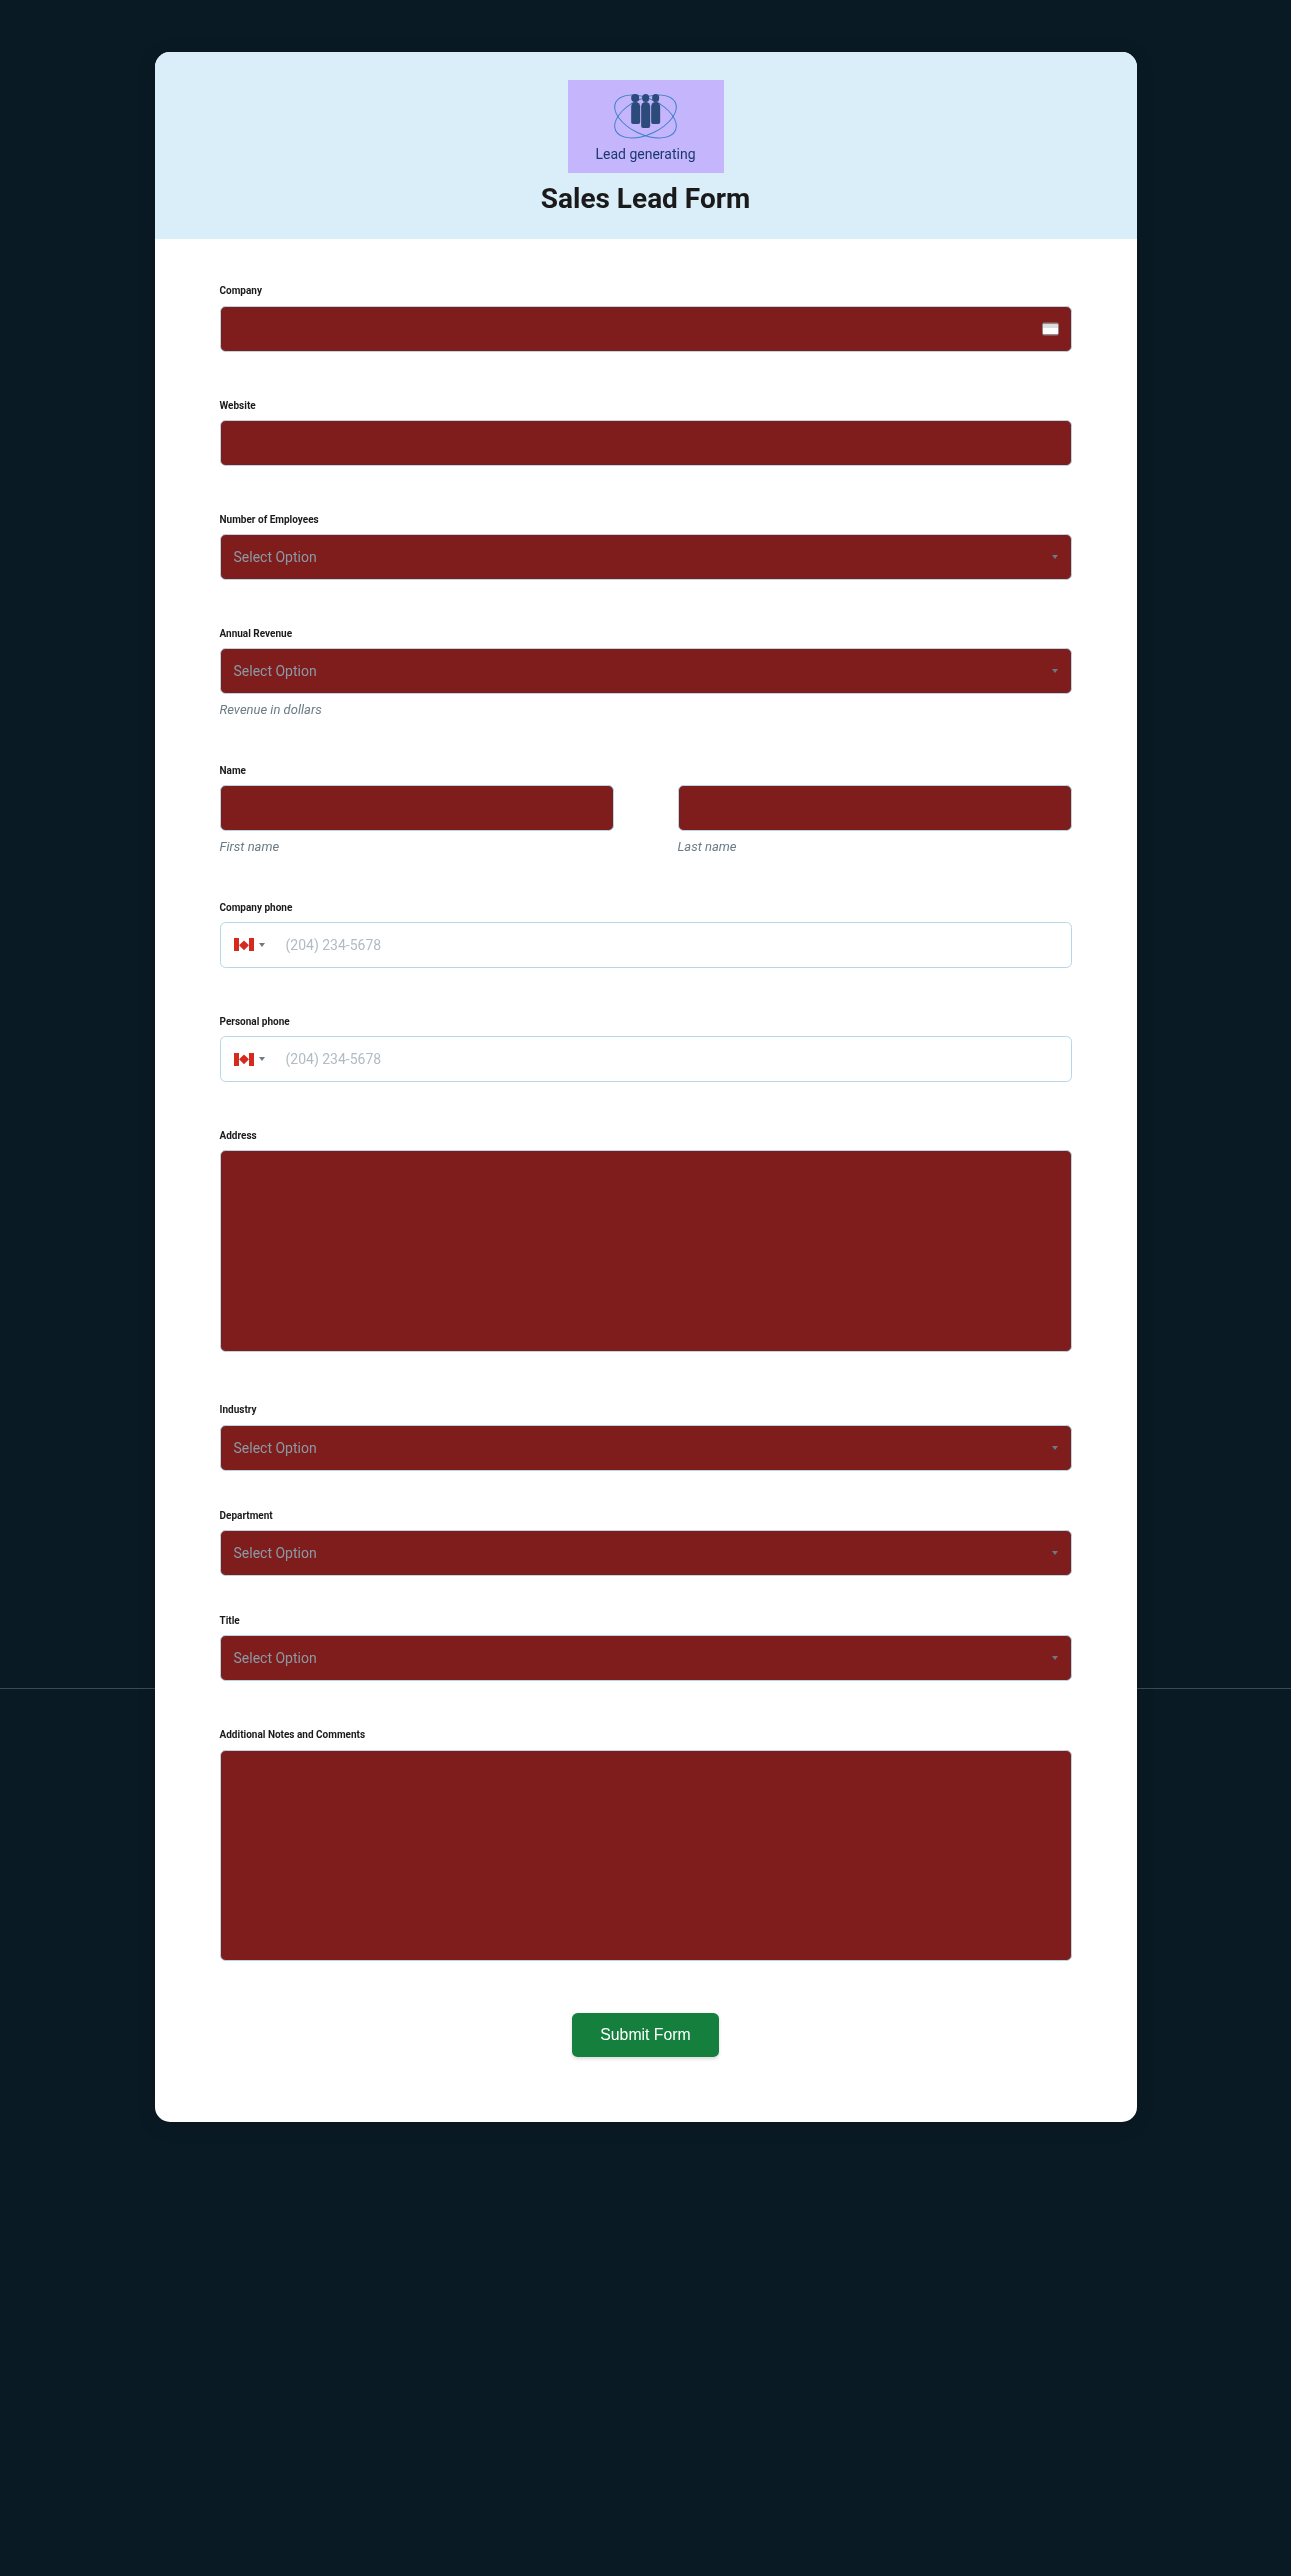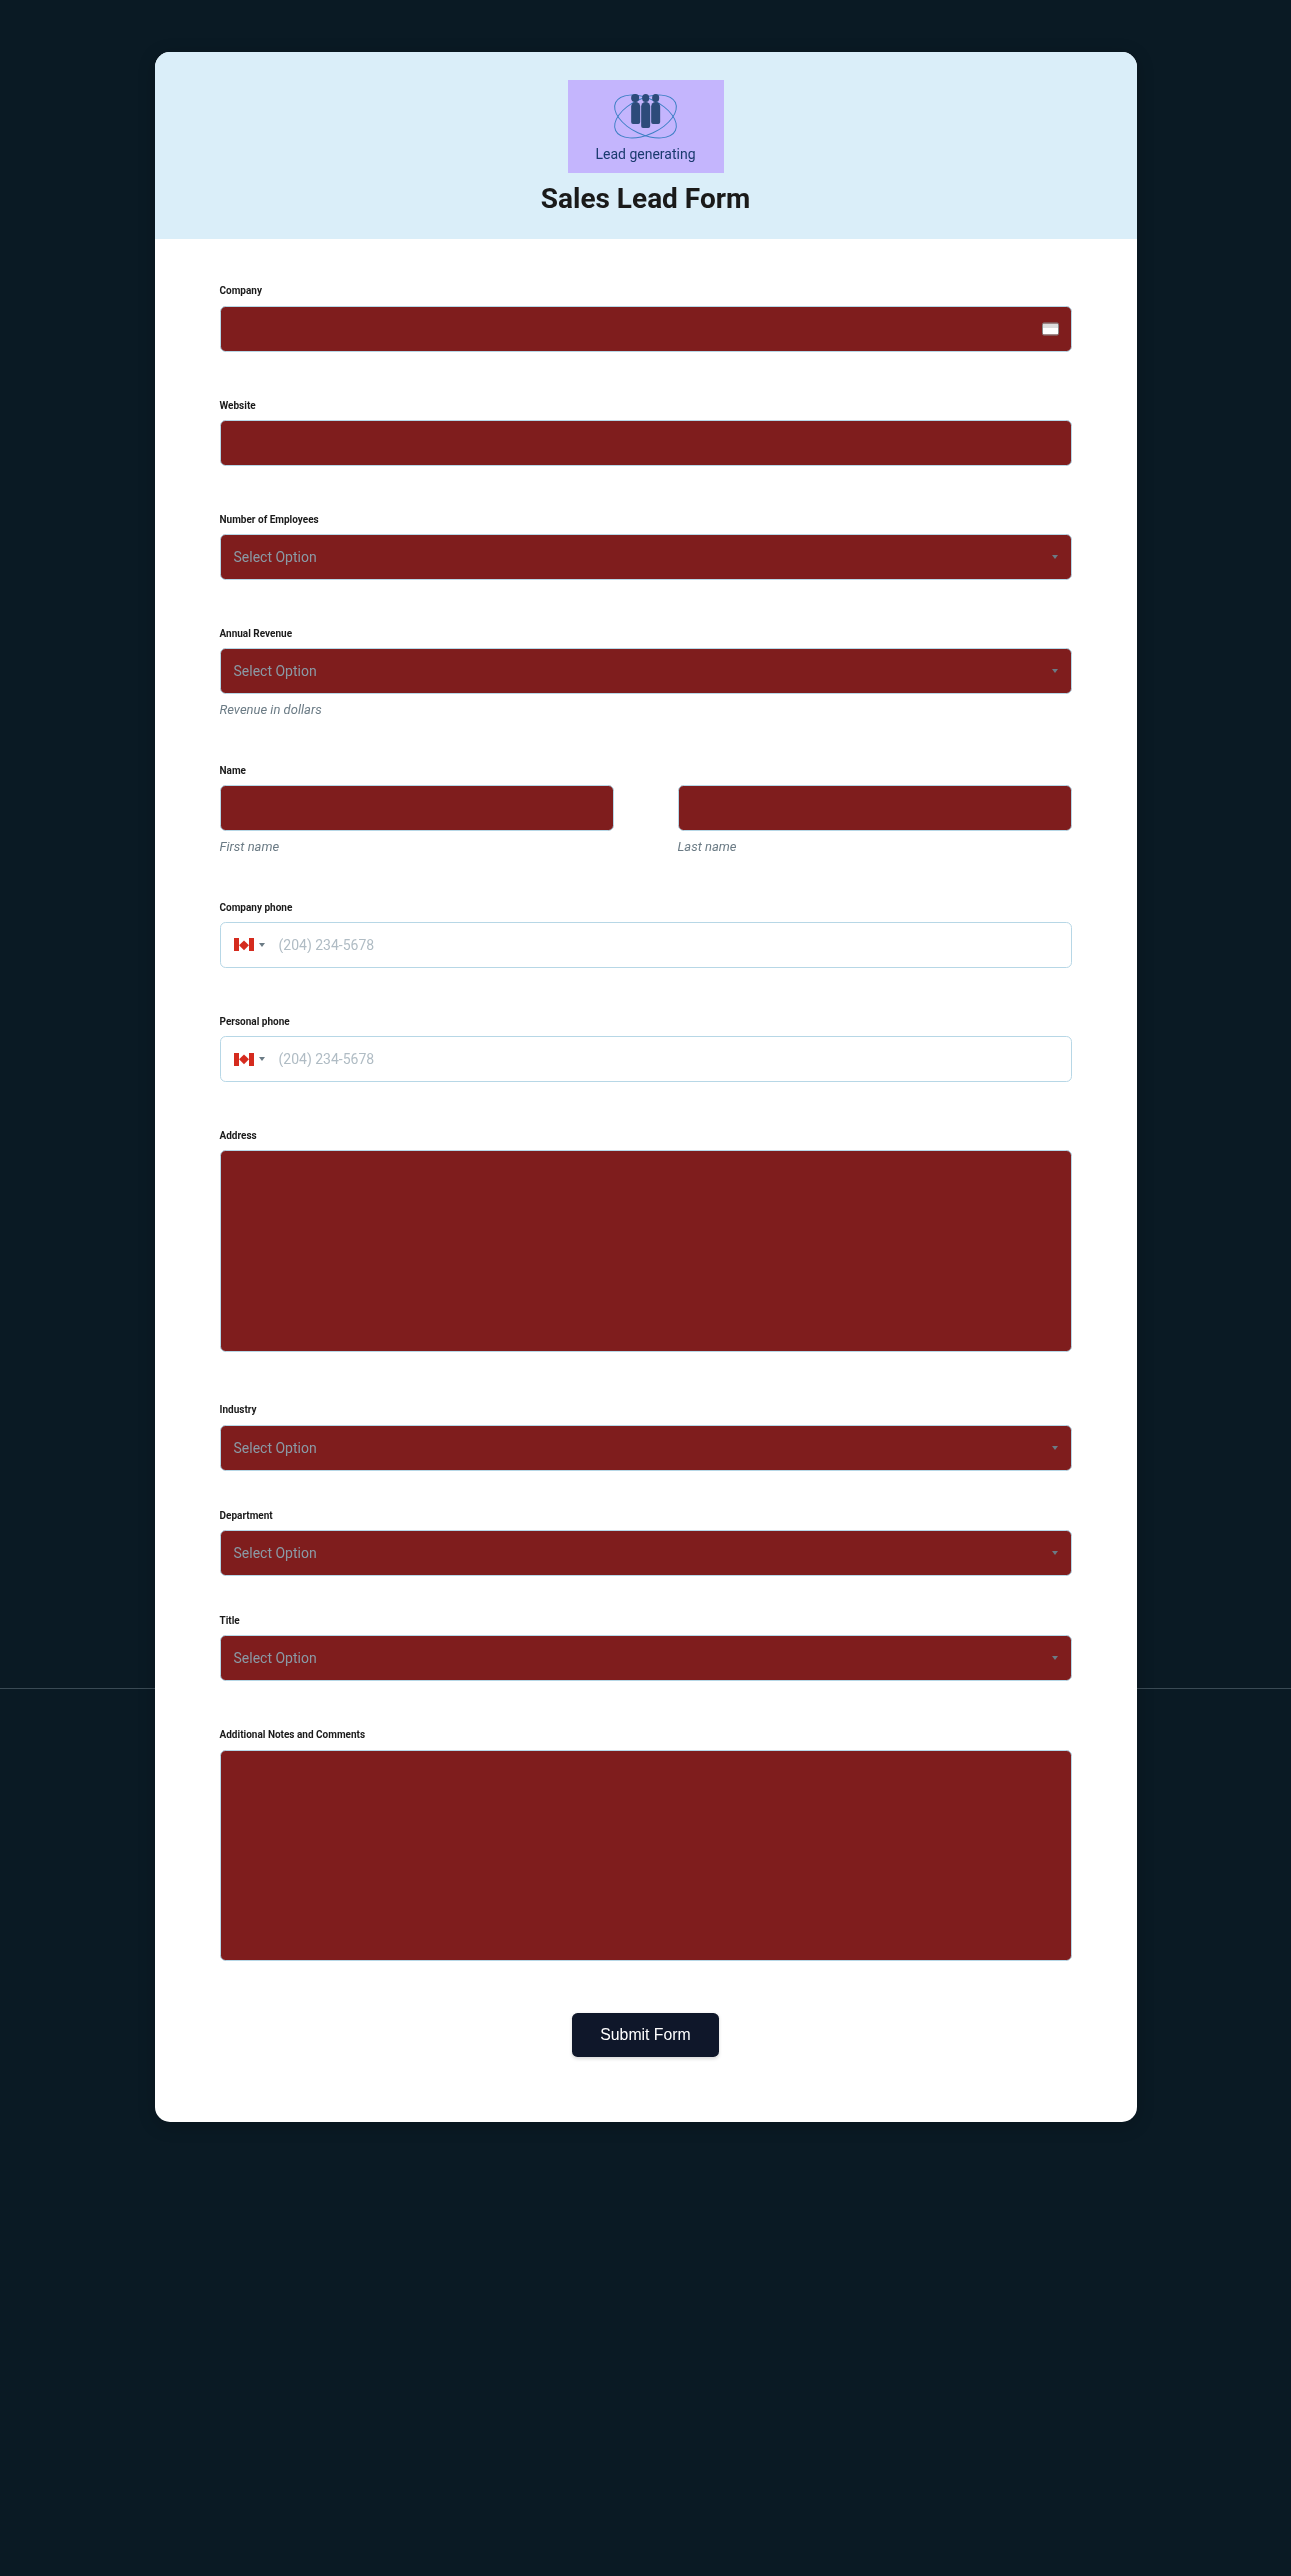--- a/index.html
+++ b/index.html
@@ -137,21 +137,21 @@
     gap: 64px;
   }
   .name-col { flex: 1; }
   .phone-wrap {
     display: flex;
     align-items: center;
     height: 46px;
     border: 0.9px solid #b7d7e6;
     border-radius: 5.6px;
     padding: 0 13px;
-    gap: 13px;
+    gap: 20px;
   }
   .flag-btn {
     display: flex;
     align-items: center;
     gap: 5.6px;
     cursor: pointer;
   }
   .flag {
     width: 20.4px; height: 13px;
     background: linear-gradient(to right, #d52b1e 0 25%, #fff 25% 75%, #d52b1e 75% 100%);
@@ -179,21 +179,21 @@
     height: 202px;
     padding: 11px 13px;
     resize: none;
   }
   .textarea-lg { height: 211px; }
   .submit-wrap {
     text-align: center;
     margin-top: 18.5px;
   }
   .submit-btn {
-    background: #0f172a;
+    background: #15803d;
     color: #fff;
     border: none;
     border-radius: 5.6px;
     padding: 13px 28px;
     font-size: 15.8px;
     font-weight: 500;
     cursor: pointer;
     box-shadow: 0 1.9px 3.7px rgba(0,0,0,0.15);
   }
   .autofill-icon {

